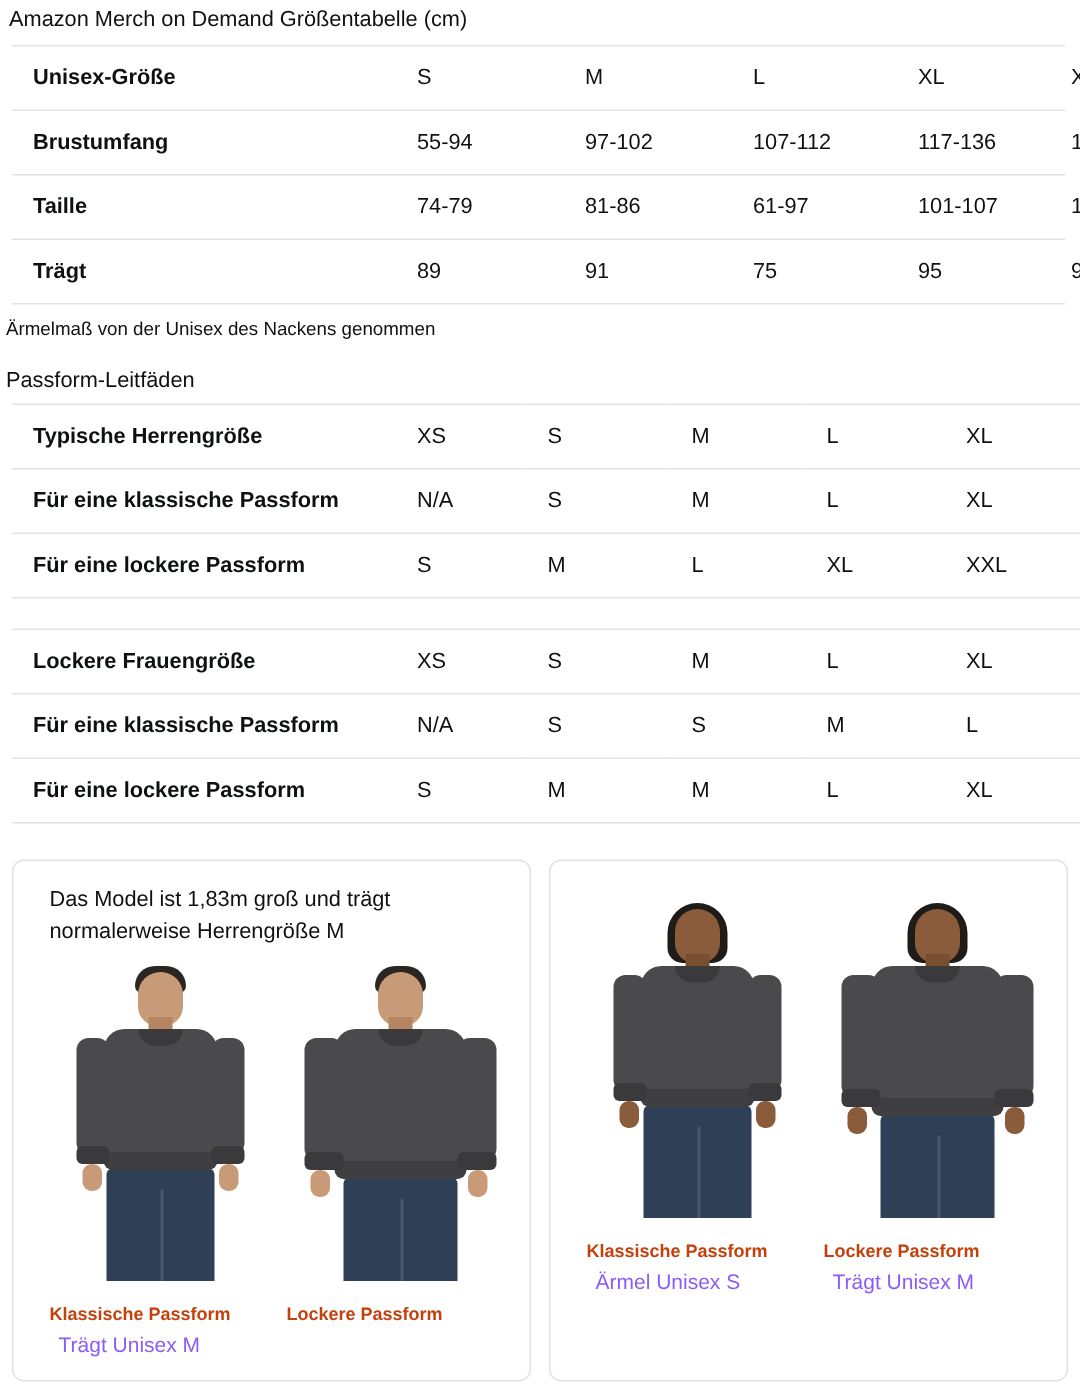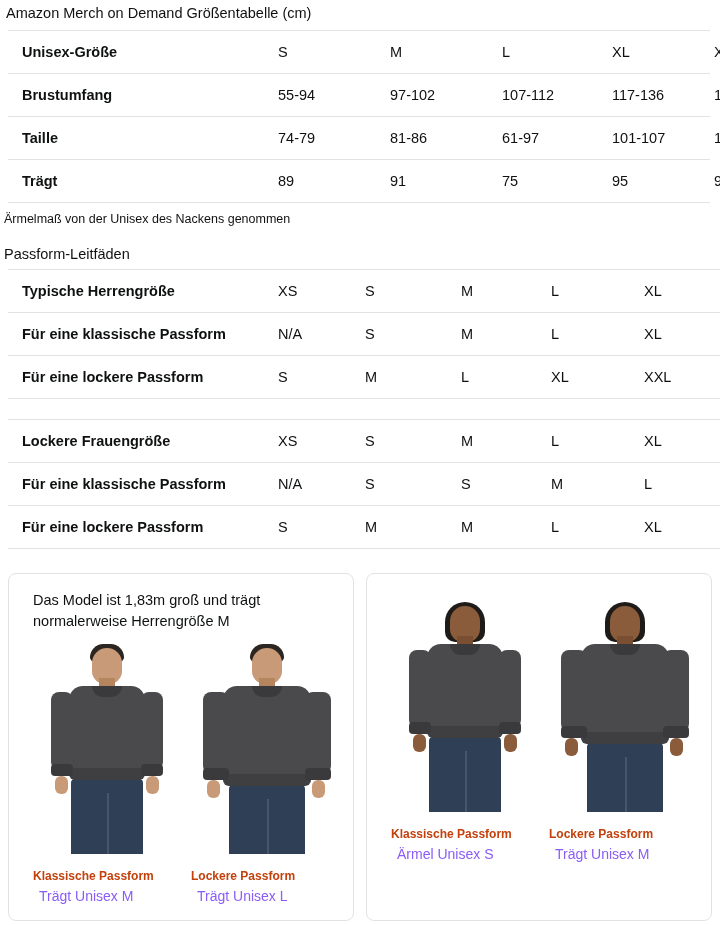--- a/index.html
+++ b/index.html
@@ -425,21 +425,20 @@
         </div>
       </div>
 
       <div class="fit-labels">
         <div class="fit-col">
           <div class="fit-title">Klassische Passform</div>
           <div class="fit-sub">Trägt Unisex M</div>
         </div>
         <div class="fit-col">
           <div class="fit-title">Lockere Passform</div>
-          <div class="fit-sub">Trägt Unisex L</div>
         </div>
       </div>
     </div>
 
     <div class="model-card">
 
       <div class="figures">
         <div class="figure">
           <div class="fig-img">
             <div class="person">

